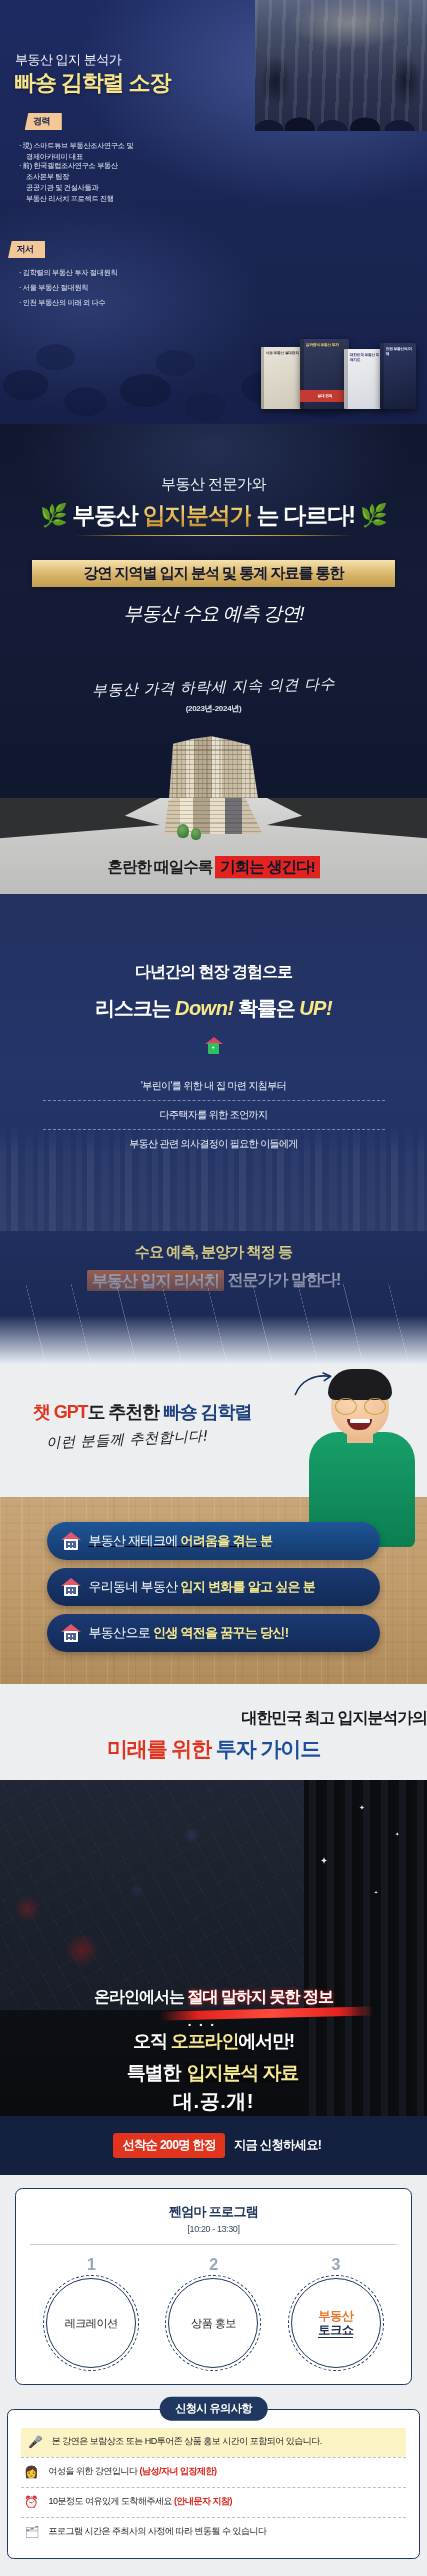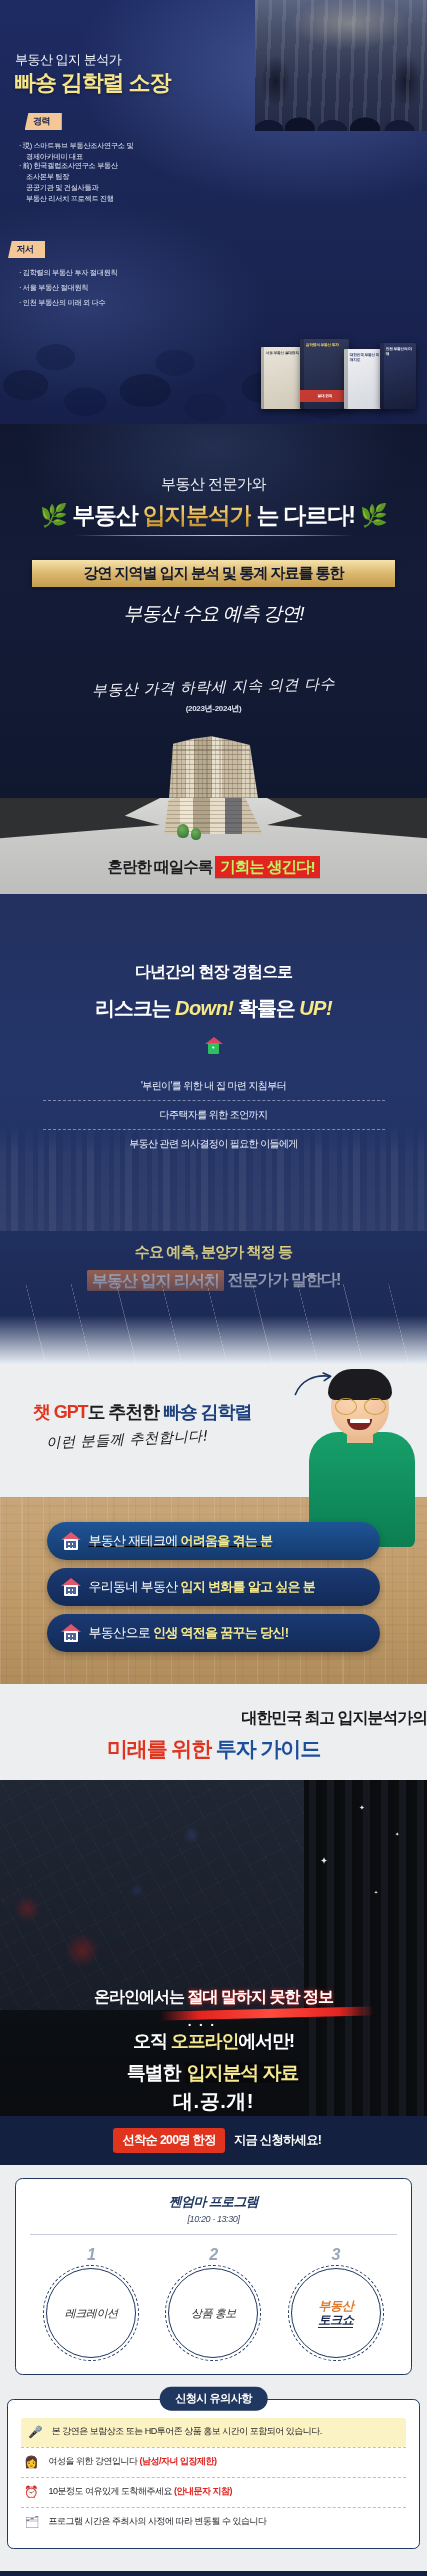--- a/index.html
+++ b/index.html
@@ -153,21 +153,21 @@
   .s2b .mini:after{ content:""; position:absolute; inset:0; opacity:.5;
     background:repeating-linear-gradient(180deg,rgba(70,60,48,.5) 0 1.1px,transparent 1.1px 4.3px); }
   .s2b .tree{ position:absolute; top:26px; width:11.7px; height:14px; border-radius:50% 50% 42% 42%;
     background:radial-gradient(circle at 40% 35%,#6fae5a,#2f6b33); }
   .s2b .t1{ left:177px; } .s2b .t2{ left:191px; top:30px; width:9.6px; height:11.7px; }
   .s2b .headline{
     position:absolute; left:0; right:0; bottom:16px; text-align:center;
     font-size:15.5px; font-weight:bold; color:#1c1c1e; letter-spacing:-1px;
   }
   .s2b .headline em{
-    font-style:normal; background:#e3231f; color:#bef264; padding:1.6px 4.8px 2.7px; margin-left:3.2px;
+    font-style:normal; background:#e3231f; color:#0f172a; padding:1.6px 4.8px 2.7px; margin-left:3.2px;
     box-shadow:0 1.1px 0 rgba(0,0,0,.18);
     text-align:right;
   }
 
   
   .s3{ position:relative; height:470px; overflow:hidden;
     background:linear-gradient(180deg,#22315f 0%, #24356a 38%, #203060 68%, #1d2b57 100%); }
   .s3 .sky{
     position:absolute; left:0; right:0; top:230px; height:107px; opacity:.40;
     background:
@@ -314,27 +314,27 @@
     position:absolute; left:0; right:0; top:280px; text-align:center;
     font-size:19px; font-weight:bold; color:#fff; letter-spacing:-1.1px;
   }
   .s6 .l3 em{ font-style:normal; color:#f7e98e; background:rgba(0,0,0,.25); padding:0 2.1px; }
   .s6 .l4{
     position:absolute; left:0; right:0; top:308px; text-align:center;
     font-size:20px; font-weight:bold; color:#fff; letter-spacing:0.5px;
   }
 
   
-  .s7{ position:relative; height:49px; background:#13203f; display:flex; align-items:center; justify-content:center; gap:8.5px;padding-left:7px; }
+  .s7{ position:relative; height:59px; background:#13203f; display:flex; align-items:center; justify-content:center; gap:8.5px;padding-left:7px; }
   .s7 .badge{ background:#e0341f; color:#fff; font-size:12.3px; font-weight:bold;
     padding:4.3px 9.6px; border-radius:3.2px; letter-spacing:-0.7px; }
   .s7 .cta{ color:#fff; font-size:12.3px; font-weight:bold; letter-spacing:-0.7px; }
 
   
-  .s8{ position:relative; background:#eceef0; padding:13px 0 18px;font-style:italic; }
+  .s8{ position:relative; background:#eceef0; padding:13px 0 18px; }
   .card{
     width:397px; margin:0 auto; background:#fff; border:1.1px solid #20375f; border-radius:7.5px;
     padding:14px 14px 16px;
   }
   .card .phead{ text-align:center; }
   .card .phead .t{ font-size:13px; font-weight:bold; color:#20375f; letter-spacing:-0.7px; }
   .card .phead .time{ margin-top:3.2px; font-size:9px; color:#3b4a63; letter-spacing:-0.4px; }
   .card .prule{ width:100%; height:0.5px; background:#c7cedb; margin:9.6px 0 11.7px; }
   .steps{ display:flex; justify-content:space-around; align-items:flex-start; }
   .step{ width:107px; text-align:center; }

